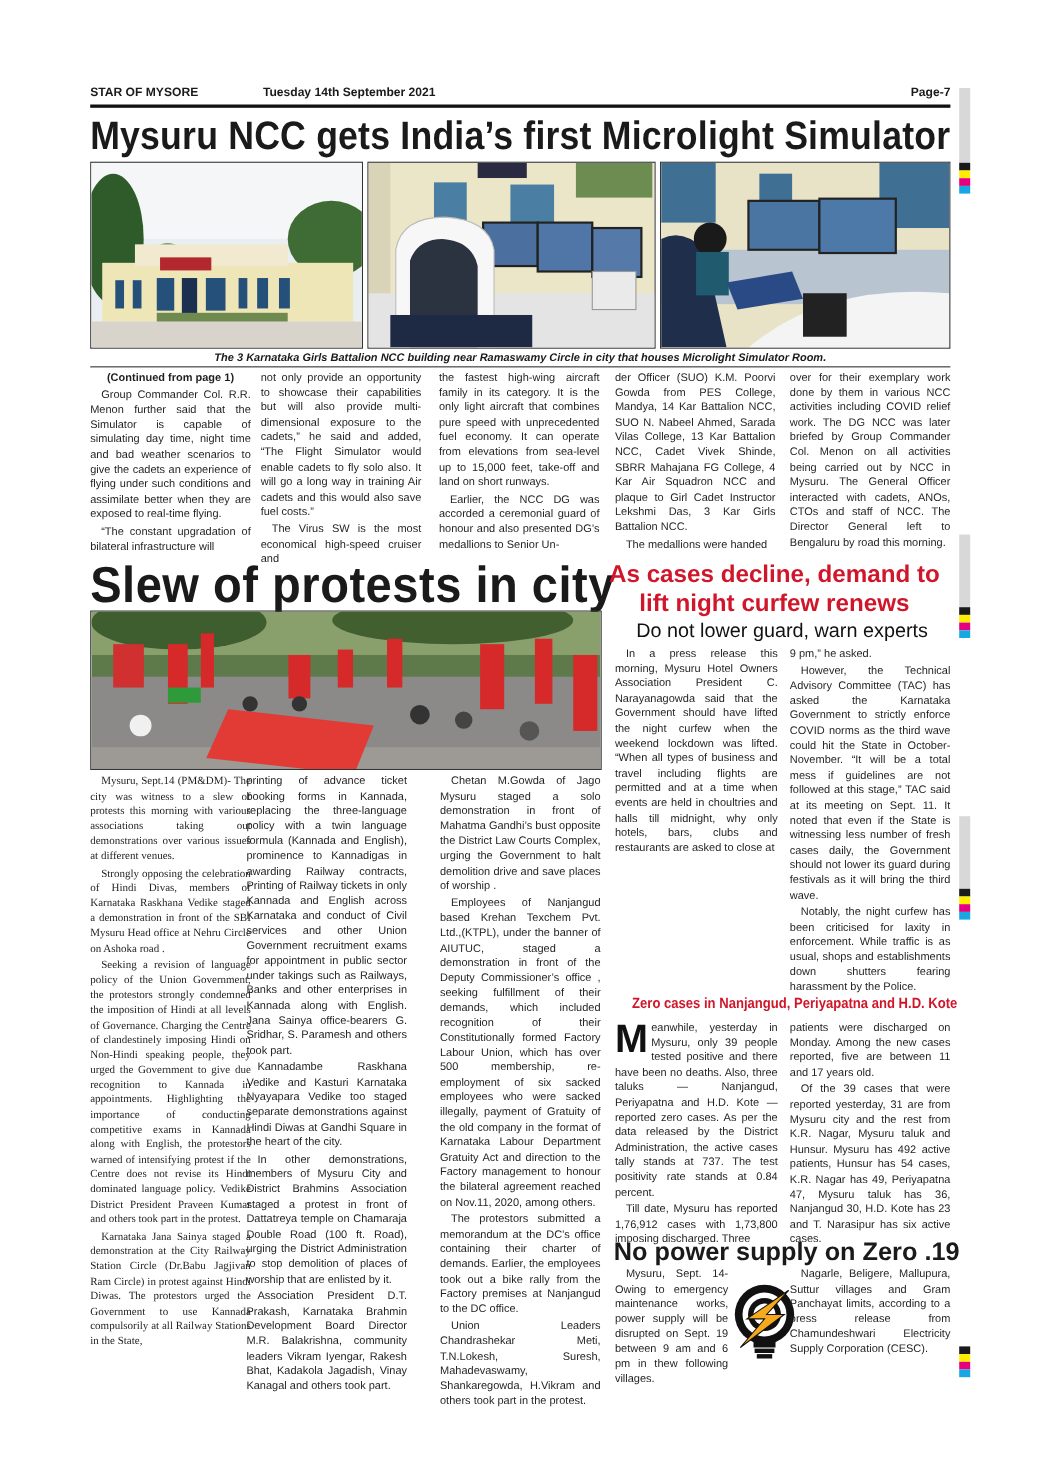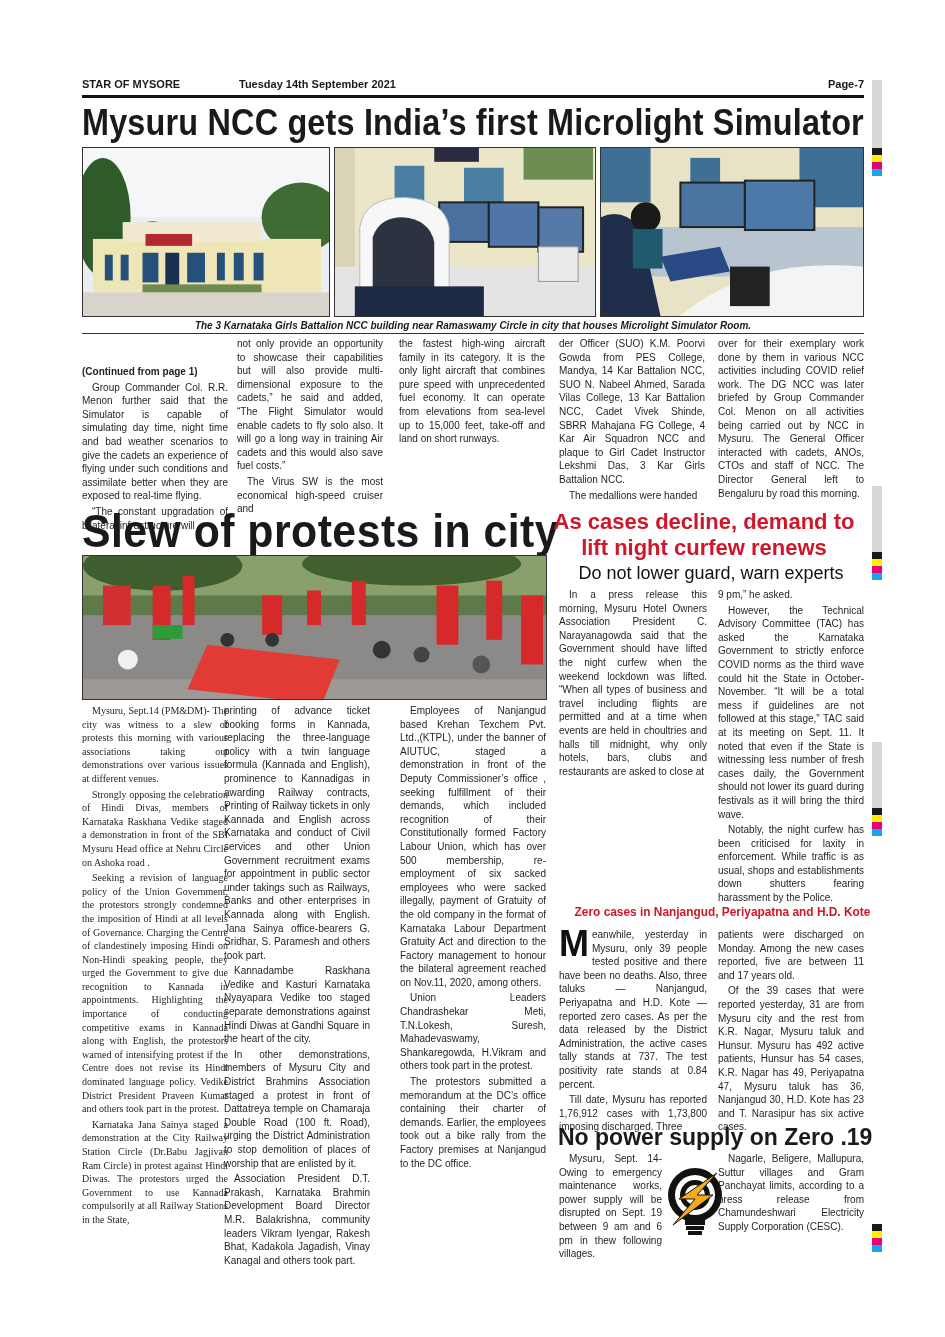--- a/index.html
+++ b/index.html
@@ -16,21 +16,21 @@
 
   .photo { position: absolute; border: 1px solid #333; overflow: hidden; }
   .photo svg { display: block; width: 100%; height: 100%; }
 
   .caption { position: absolute; left: 82px; top: 320px; width: 782px; text-align: center; font-size: 10px; font-weight: bold; font-style: italic; }
   .rule-cap { position: absolute; left: 82px; top: 333px; width: 782px; height: 1px; background: #333; }
 
   .col { position: absolute; font-size: 10px; line-height: 13.6px; text-align: justify; color: #1f1f1f; }
   .col p { text-indent: 10px; margin-bottom: 2px; }
   .col p.noindent { text-indent: 0; }
-  .col .cont { font-weight: bold; text-indent: 0; margin-top: 28px; }
+  .col .cont { text-align: center; font-weight: bold; text-indent: 0; }
 
   .headline-2 { position: absolute; left: 82px; top: 504px; font-size: 46px; font-weight: bold; white-space: nowrap; letter-spacing: 0.5px; transform: scaleX(0.93); transform-origin: left top; }
 
   .red-head { position: absolute; left: 549px; top: 509px; width: 310px; text-align: center; color: #d0162a; font-weight: bold; font-size: 22px; line-height: 26px; }
   .sub-head { position: absolute; left: 556px; top: 563px; width: 310px; text-align: center; font-size: 18px; color: #111; }
 
   .red-sub { position: absolute; left: 556px; top: 904px; width: 310px; text-align: center; color: #d0162a; font-weight: bold; font-size: 13.5px; transform: scaleX(0.88); transform-origin: center top; white-space: nowrap; }
 
   .dropcap { float: left; font-size: 36px; line-height: 30px; font-weight: bold; margin: 1px 3px 0 0; color: #111; }
 
@@ -119,20 +119,21 @@
   <p class="cont">(Continued from page 1)</p>
   <p>Group Commander Col. R.R. Menon further said that the Simulator is capable of simulating day time, night time and bad weather scenarios to give the cadets an experience of flying under such conditions and assimilate better when they are exposed to real-time flying.</p>
   <p>“The constant upgradation of bilateral infrastructure will</p>
 </div>
 <div class="col" style="left:237px; top:337px; width:146px;">
   <p class="noindent">not only provide an opportunity to showcase their capabilities but will also provide multi-dimensional exposure to the cadets,” he said and added, “The Flight Simulator would enable cadets to fly solo also. It will go a long way in training Air cadets and this would also save fuel costs.”</p>
   <p>The Virus SW is the most economical high-speed cruiser and</p>
 </div>
 <div class="col" style="left:399px; top:337px; width:146px;">
   <p class="noindent">the fastest high-wing aircraft family in its category. It is the only light aircraft that combines pure speed with unprecedented fuel economy. It can operate from elevations from sea-level up to 15,000 feet, take-off and land on short runways.</p>
+  <p>Earlier, the NCC DG was accorded a ceremonial guard of honour and also presented DG’s medallions to Senior Un-</p>
 </div>
 <div class="col" style="left:559px; top:337px; width:146px;">
   <p class="noindent">der Officer (SUO) K.M. Poorvi Gowda from PES College, Mandya, 14 Kar Battalion NCC, SUO N. Nabeel Ahmed, Sarada Vilas College, 13 Kar Battalion NCC, Cadet Vivek Shinde, SBRR Mahajana FG College, 4 Kar Air Squadron NCC and plaque to Girl Cadet Instructor Lekshmi Das, 3 Kar Girls Battalion NCC.</p>
   <p>The medallions were handed</p>
 </div>
 <div class="col" style="left:718px; top:337px; width:146px;">
   <p class="noindent">over for their exemplary work done by them in various NCC activities including COVID relief work. The DG NCC was later briefed by Group Commander Col. Menon on all activities being carried out by NCC in Mysuru. The General Officer interacted with cadets, ANOs, CTOs and staff of NCC. The Director General left to Bengaluru by road this morning.</p>
 </div>
 
 <h2 class="headline-2">Slew of protests in city</h2>
@@ -171,23 +172,24 @@
   <p>Seeking a revision of language policy of the Union Government, the protestors strongly condemned the imposition of Hindi at all levels of Governance. Charging the Centre of clandestinely imposing Hindi on Non-Hindi speaking people, they urged the Government to give due recognition to Kannada in appointments. Highlighting the importance of conducting competitive exams in Kannada along with English, the protestors warned of intensifying protest if the Centre does not revise its Hindi dominated language policy. Vedike District President Praveen Kumar and others took part in the protest.</p>
   <p>Karnataka Jana Sainya staged a demonstration at the City Railway Station Circle (Dr.Babu Jagjivan Ram Circle) in protest against Hindi Diwas. The protestors urged the Government to use Kannada compulsorily at all Railway Stations in the State,</p>
 </div>
 <div class="col" style="left:224px; top:704px; width:146px;">
   <p class="noindent">printing of advance ticket booking forms in Kannada, replacing the three-language policy with a twin language formula (Kannada and English), prominence to Kannadigas in awarding Railway contracts, Printing of Railway tickets in only Kannada and English across Karnataka and conduct of Civil services and other Union Government recruitment exams for appointment in public sector under takings such as Railways, Banks and other enterprises in Kannada along with English. Jana Sainya office-bearers G. Sridhar, S. Paramesh and others took part.</p>
   <p>Kannadambe Raskhana Vedike and Kasturi Karnataka Nyayapara Vedike too staged separate demonstrations against Hindi Diwas at Gandhi Square in the heart of the city.</p>
   <p>In other demonstrations, members of Mysuru City and District Brahmins Association staged a protest in front of Dattatreya temple on Chamaraja Double Road (100 ft. Road), urging the District Administration to stop demolition of places of worship that are enlisted by it.</p>
   <p>Association President D.T. Prakash, Karnataka Brahmin Development Board Director M.R. Balakrishna, community leaders Vikram Iyengar, Rakesh Bhat, Kadakola Jagadish, Vinay Kanagal and others took part.</p>
 </div>
 <div class="col" style="left:400px; top:704px; width:146px;">
+  <p>Chetan M.Gowda of Jago Mysuru staged a solo demonstration in front of Mahatma Gandhi’s bust opposite the District Law Courts Complex, urging the Government to halt demolition drive and save places of worship .</p>
   <p>Employees of Nanjangud based Krehan Texchem Pvt. Ltd.,(KTPL), under the banner of AIUTUC, staged a demonstration in front of the Deputy Commissioner’s office , seeking fulfillment of their demands, which included recognition of their Constitutionally formed Factory Labour Union, which has over 500 membership, re-employment of six sacked employees who were sacked illegally, payment of Gratuity of the old company in the format of Karnataka Labour Department Gratuity Act and direction to the Factory management to honour the bilateral agreement reached on Nov.11, 2020, among others.</p>
+  <p>The protestors submitted a memorandum at the DC’s office containing their charter of demands. Earlier, the employees took out a bike rally from the Factory premises at Nanjangud to the DC office.</p>
   <p>Union Leaders Chandrashekar Meti, T.N.Lokesh, Suresh, Mahadevaswamy, Shankaregowda, H.Vikram and others took part in the protest.</p>
-  <p>The protestors submitted a memorandum at the DC’s office containing their charter of demands. Earlier, the employees took out a bike rally from the Factory premises at Nanjangud to the DC office.</p>
 </div>
 
 <h2 class="red-head">As cases decline, demand to lift night curfew renews</h2>
 <div class="sub-head">Do not lower guard, warn experts</div>
 
 <div class="col" style="left:559px; top:588px; width:148px;">
   <p>In a press release this morning, Mysuru Hotel Owners Association President C. Narayanagowda said that the Government should have lifted the night curfew when the weekend lockdown was lifted. “When all types of business and travel including flights are permitted and at a time when events are held in choultries and halls till midnight, why only hotels, bars, clubs and restaurants are asked to close at</p>
 </div>
 <div class="col" style="left:718px; top:588px; width:146px;">
   <p class="noindent">9 pm,” he asked.</p>

